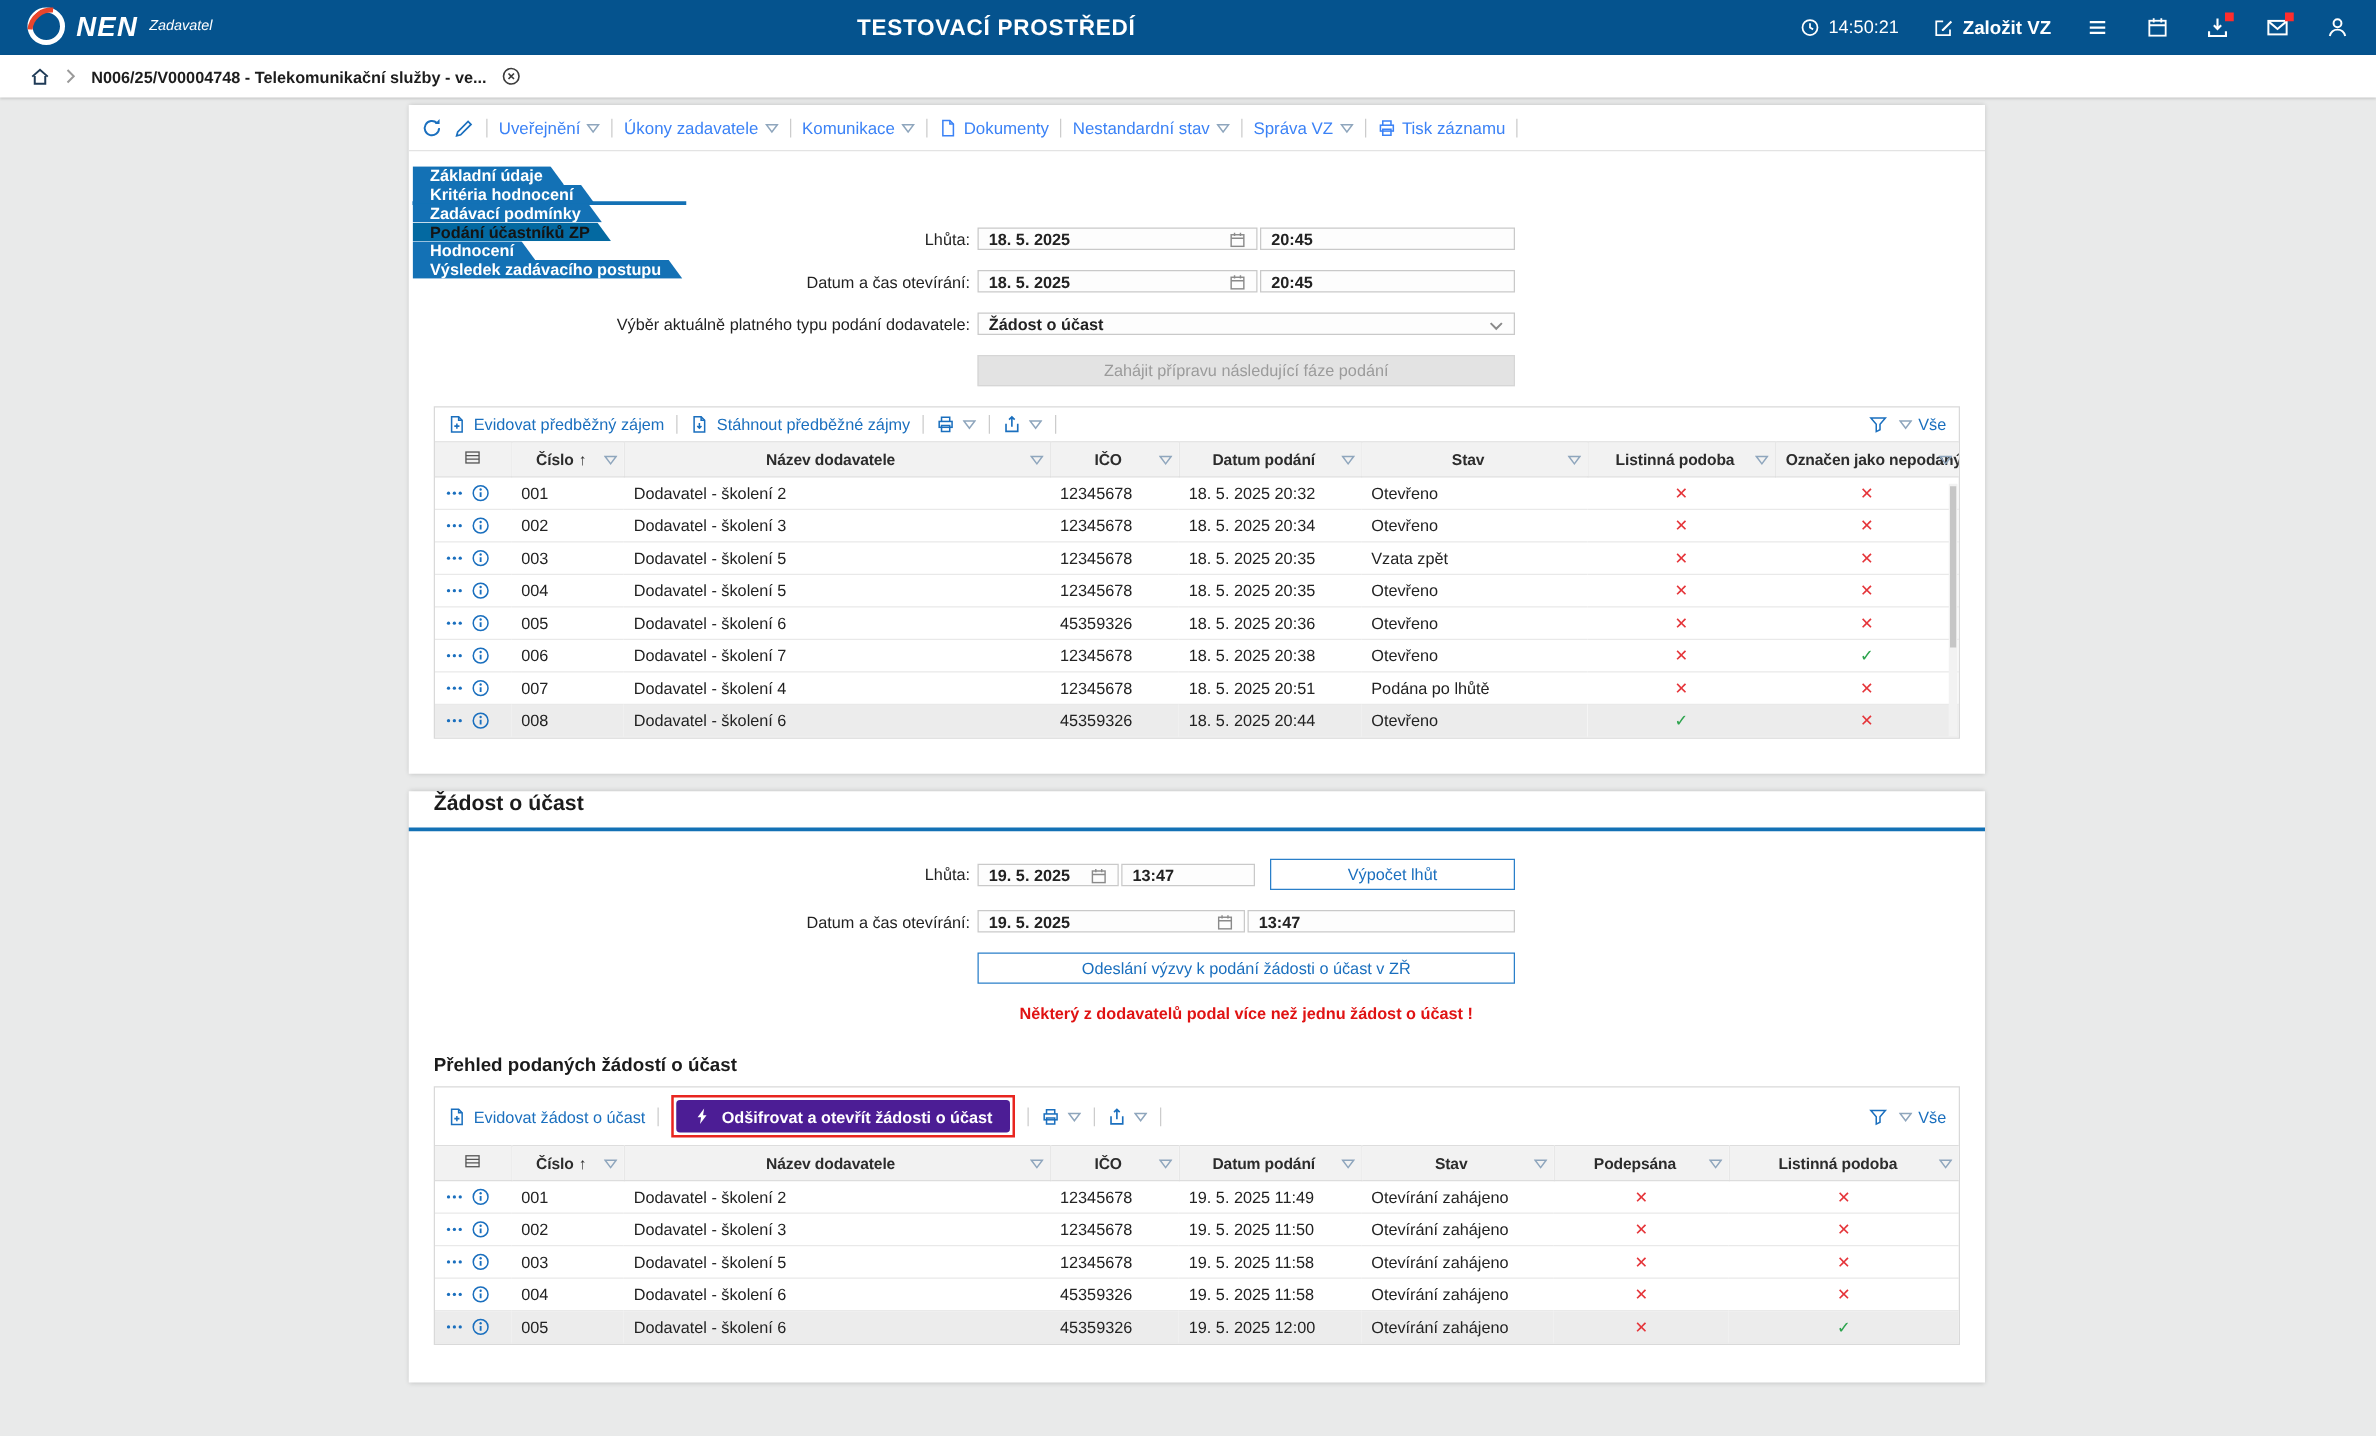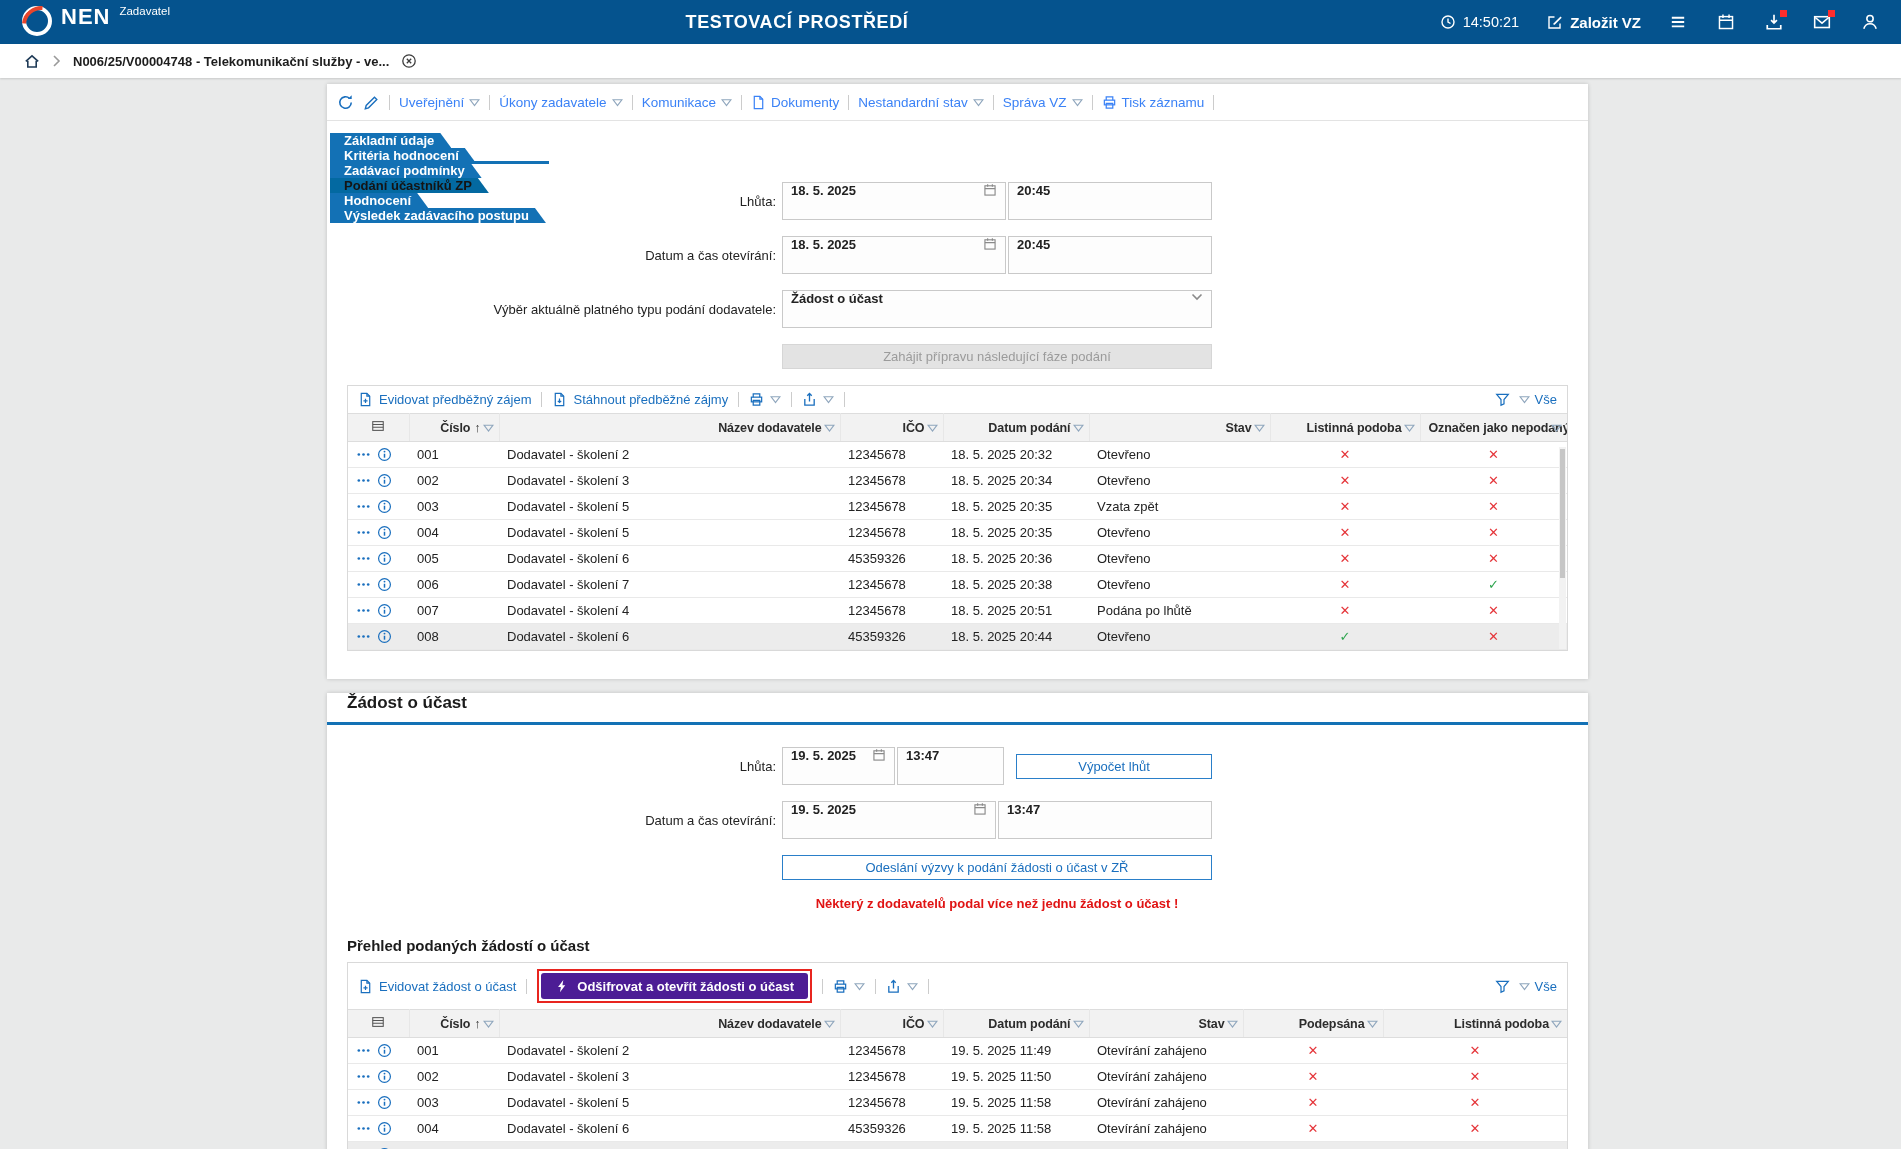--- a/index.html
+++ b/index.html
@@ -9,21 +9,21 @@
 
   .icon { display:inline-block; width:16px; height:16px; flex:none; }
   .icon svg { width:100%; height:100%; display:block; }
   .i12{width:12px;height:12px}.i14{width:14px;height:14px}.i15{width:15px;height:15px}
   .i16{width:16px;height:16px}.i17{width:17px;height:17px}.i18{width:18px;height:18px}
   .caret{width:11px;height:9px;color:#8fa6bd;}
   .gray{color:#8a8a8a}
 
   
   .topbar { position:relative; height:44px; background:#05538e; color:#fff; display:flex; align-items:center; padding:0 22px; }
-  .logo-wrap { display:flex; align-items:flex-start; gap:9px; }
+  .logo-wrap { display:flex; align-items:center; gap:9px;font-style:italic; }
   .logo-ring { width:30px; height:30px; border:4px solid #fff; border-radius:50%; position:relative; margin-bottom:2px; }
   .logo-ring::before { content:""; position:absolute; top:-4px; left:-4px; width:30px; height:30px; border:4px solid transparent; border-top-color:#e8452c; border-radius:50%; transform:rotate(-40deg); }
   .logo-text { font-size:22px; font-weight:bold; letter-spacing:1px; line-height:1; }
   .logo-sub { font-size:11.5px; line-height:1; padding-bottom:1px; }
   .env-title { position:absolute; left:797px; transform:translateX(-50%); font-size:18px; font-weight:bold; letter-spacing:.6px; }
   .topbar-right { margin-left:auto; display:flex; align-items:center; gap:28px; }
   .tb-time { display:flex; align-items:center; gap:7px; font-size:14.5px; }
   .tb-create { display:flex; align-items:center; gap:7px; font-size:15px; font-weight:bold; }
   .tb-icons { display:flex; align-items:center; gap:30px; }
   .tb-ic { position:relative; color:#fff; display:inline-flex; }
@@ -52,21 +52,21 @@
   .tabs { display:inline-flex; align-items:flex-start; position:relative; height:31px;flex-direction:column; }
   .tabs::after { content:""; position:absolute; left:0; right:0; bottom:0; height:3px; background:#1371b5; }
   .tab { position:relative; z-index:1; height:28px; display:flex; align-items:center; padding:0 17px 0 14px; margin-right:3px; background:#1371b5; color:#fff; font-weight:bold; font-size:13px; clip-path:polygon(0 0, calc(100% - 11px) 0, 100% 100%, 0 100%); }
   .tab.active { background:#0369a1; color:#141414; height:31px; z-index:2; }
 
   
   .form-area { margin-top:18px; }
   .form-row { display:flex; align-items:center; margin-bottom:16px; }
   .form-label { width:449px; margin-right:6px; text-align:right; color:#222; }
   .form-ctrl { width:430px; display:flex; gap:2px; align-items:center; }
-  .inp { height:38px; border:1px solid #c9c9c9; background:#fdfdfd; display:flex; align-items:flex-start; justify-content:space-between; padding:0 8px; font-weight:bold; font-size:13px; color:#222; }
+  .inp { height:18px; border:1px solid #c9c9c9; background:#fdfdfd; display:flex; align-items:flex-end; justify-content:space-between; padding:0 8px; font-weight:bold; font-size:13px; color:#222; }
   .w430{width:430px}.w224{width:224px}.w204{width:204px}.w214{width:214px}.w113{width:113px}.w107{width:107px}
   .btn-disabled { width:430px; height:25px; background:#e3e3e3; border:1px solid #d6d6d6; color:#9b9b9b; font-size:13px; font-family:inherit; }
   .btn-outline { height:25px; border:1px solid #2a7fc9; background:#fff; color:#1a6fbe; font-size:13px; display:flex; align-items:center; justify-content:center; font-family:inherit; }
   .w196{width:196px}
   .spacer{flex:1}
   .warn { width:430px; text-align:center; color:#e01313; font-weight:bold; }
 
   
   .section-head { display:flex; justify-content:space-between; align-items:center; margin:26px 20px 8px; }
   .sec-title { font-size:15px; font-weight:bold; color:#1b1b1b; }
@@ -77,21 +77,21 @@
   .grid-toolbar { display:flex; align-items:center; gap:10px; padding:6px 10px; color:#1a6fbe; }
   .glink { display:inline-flex; align-items:center; gap:6px; color:#1a6fbe; font-size:13px; }
   .gsep { width:1px; height:15px; background:#ccc; }
   .grid-right { margin-left:auto; display:flex; align-items:center; gap:9px; color:#1a6fbe; }
   .vse { display:inline-flex; align-items:center; gap:5px; font-size:13px; }
   .hl-red { border:2px solid #e8251f; padding:2px; display:inline-flex; }
   .btn-green { height:26px; background:#4c1d95; color:#fff; font-weight:bold; font-size:13px; border:none; border-radius:3px; display:inline-flex; align-items:center; gap:8px; padding:12px 14px; font-family:inherit; }
 
   
   table.grid { width:100%; border-collapse:collapse; table-layout:fixed; }
-  .grid th { position:relative; background:#f2f2f2; border-top:1px solid #ddd; border-bottom:1px solid #ddd; border-right:1px solid #e7e7e7; font-weight:bold; font-size:12.5px; letter-spacing:-.1px; text-align:right; height:28px; padding:0 18px 0 8px; white-space:nowrap; overflow:hidden; color:#2c2c2c; }
+  .grid th { position:relative; background:#f2f2f2; border-top:1px solid #ddd; border-bottom:1px solid #ddd; border-right:1px solid #e7e7e7; font-weight:bold; font-size:12.5px; letter-spacing:-.1px; text-align:center; height:28px; padding:0 18px 0 8px; white-space:nowrap; overflow:hidden; color:#2c2c2c; }
   .grid th:last-child { border-right:none; }
   .grid th.col-icon { text-align:center; padding:0; }
   .grid th.col-icon .icon { margin:0 auto; color:#555; }
   .sort-arrow { font-weight:bold; color:#333; margin-left:4px; }
   .th-caret { position:absolute; right:5px; top:50%; transform:translateY(-50%); }
   .grid td { border-bottom:1px solid #e9e9e9; height:25px; padding:0 8px; white-space:nowrap; overflow:hidden; color:#222; font-size:13px; }
   .grid tr.selected td { background:#ececec; }
   .cell-actions { display:flex; align-items:center; gap:6px; height:25px; color:#1a6fbe; }
   .rowbtn { display:inline-flex; color:#1a6fbe; }
   td.bool { text-align:center; }

